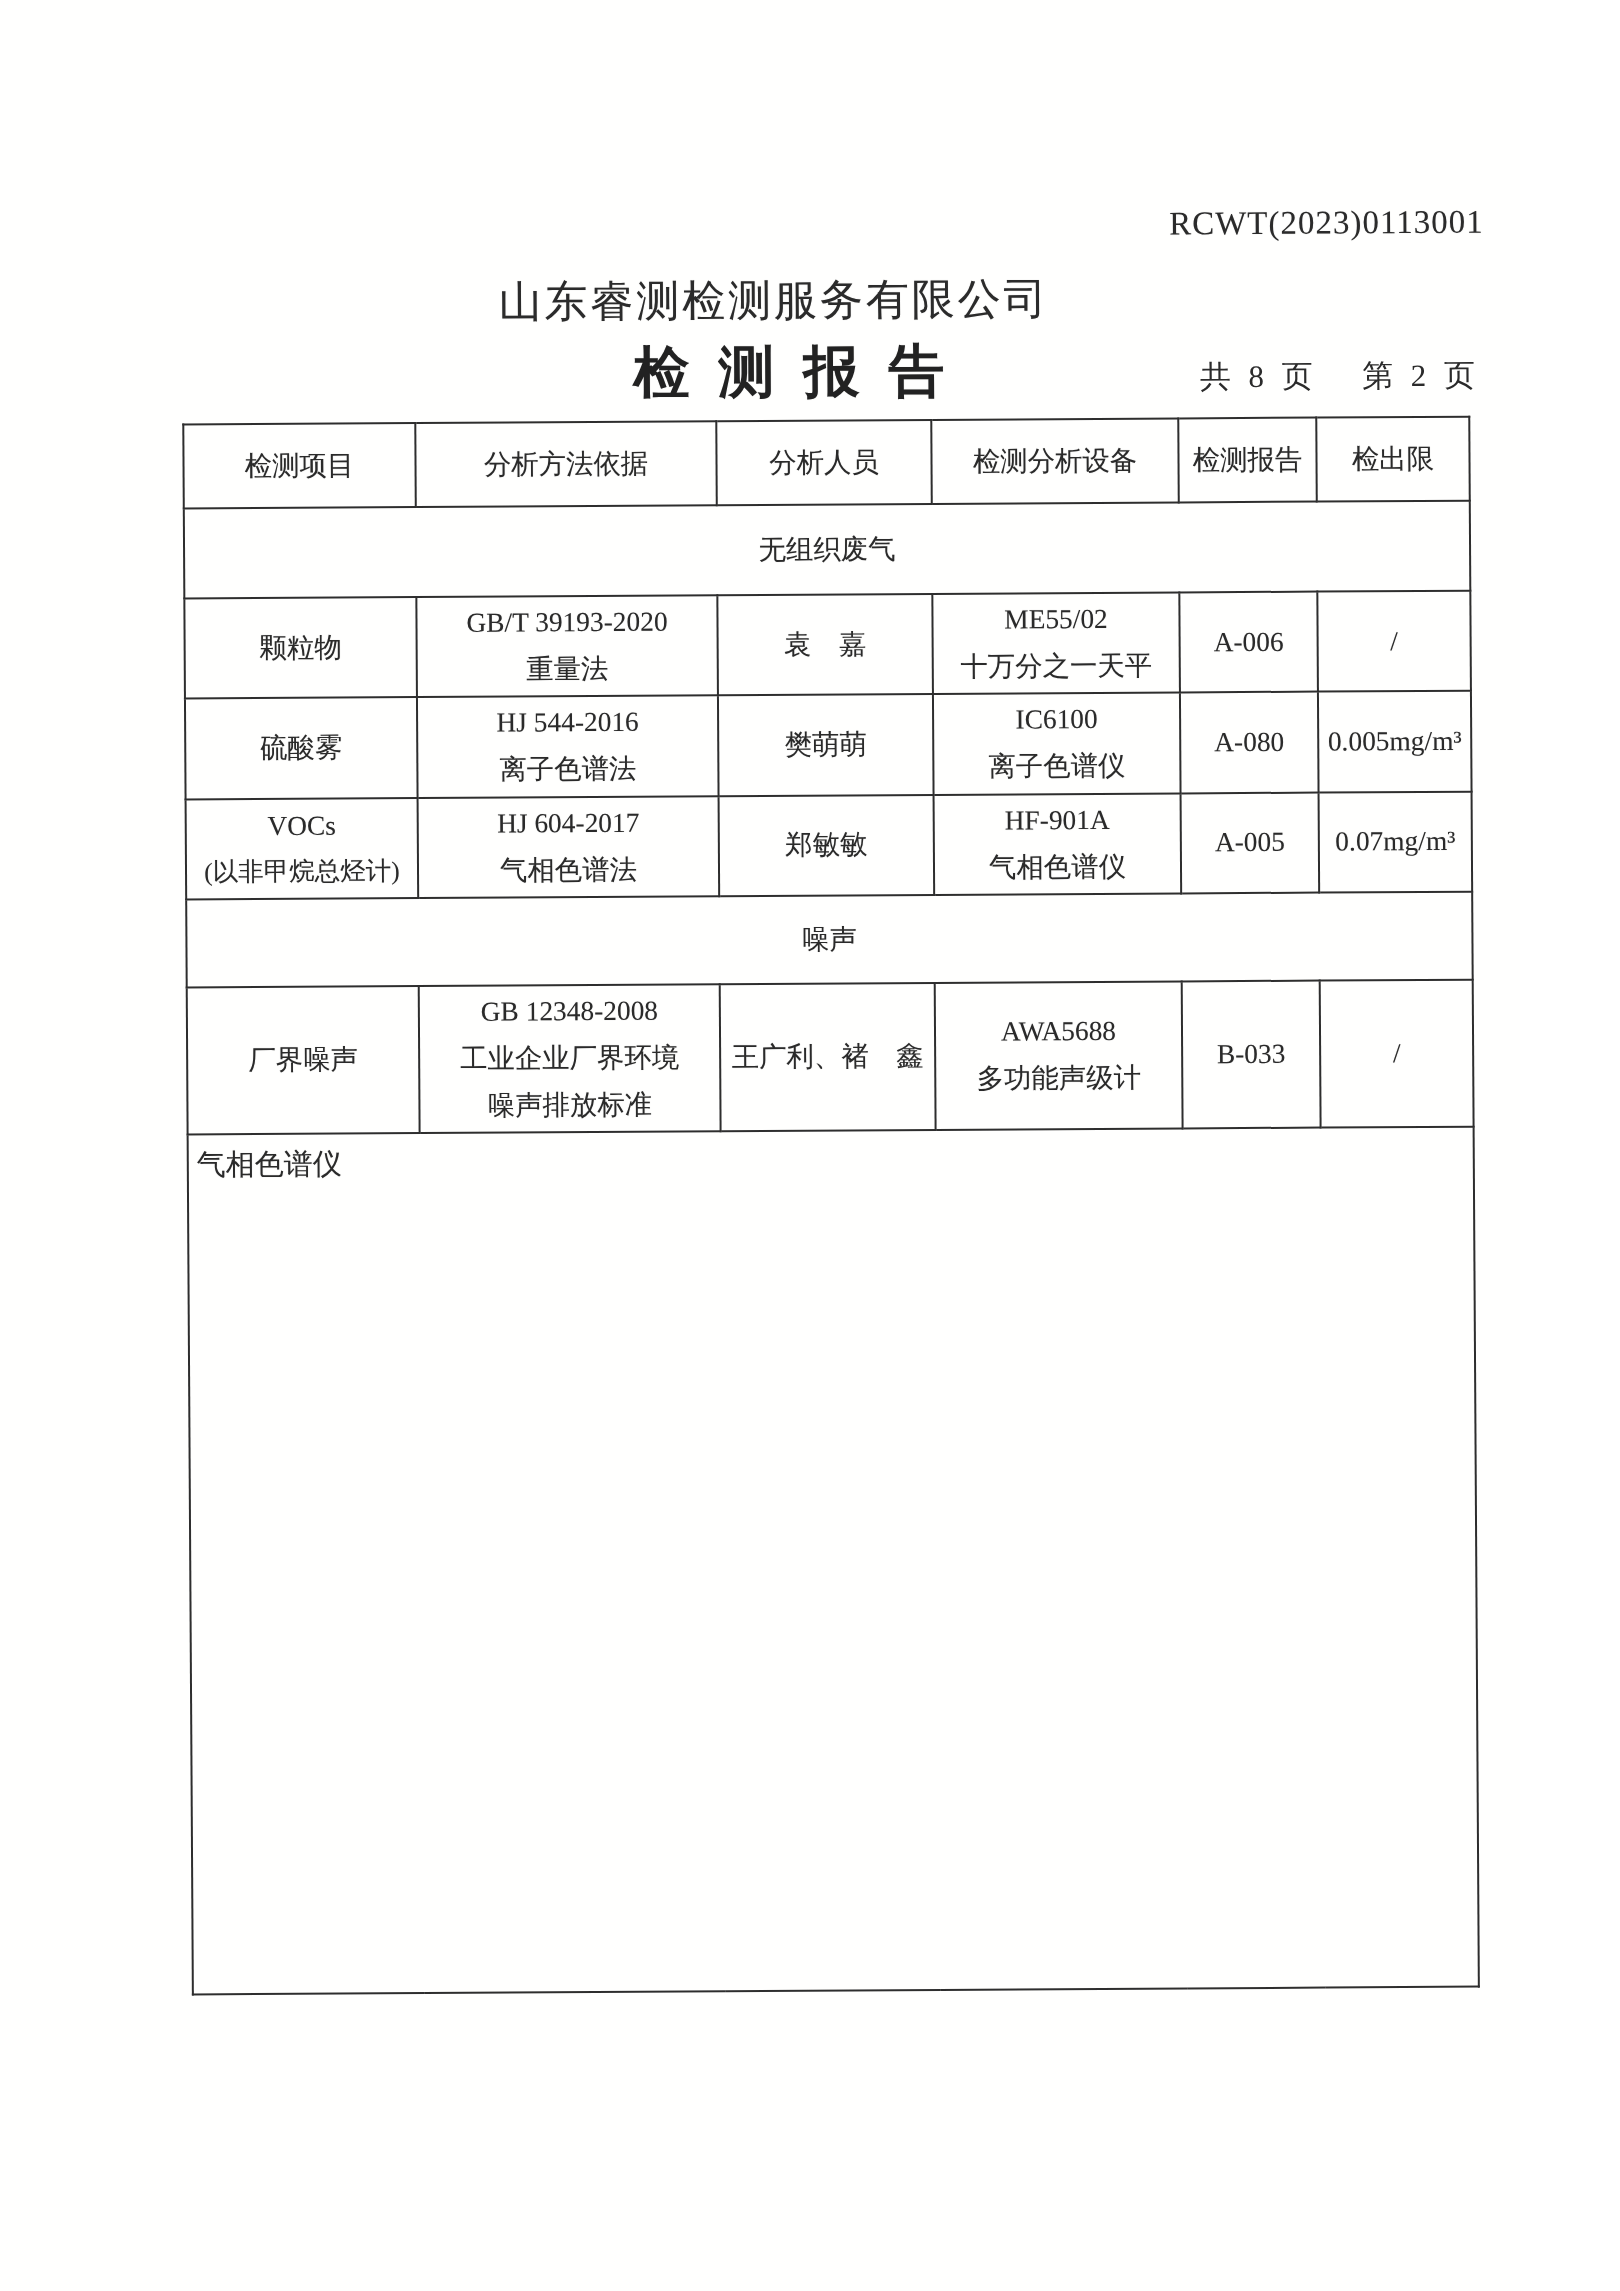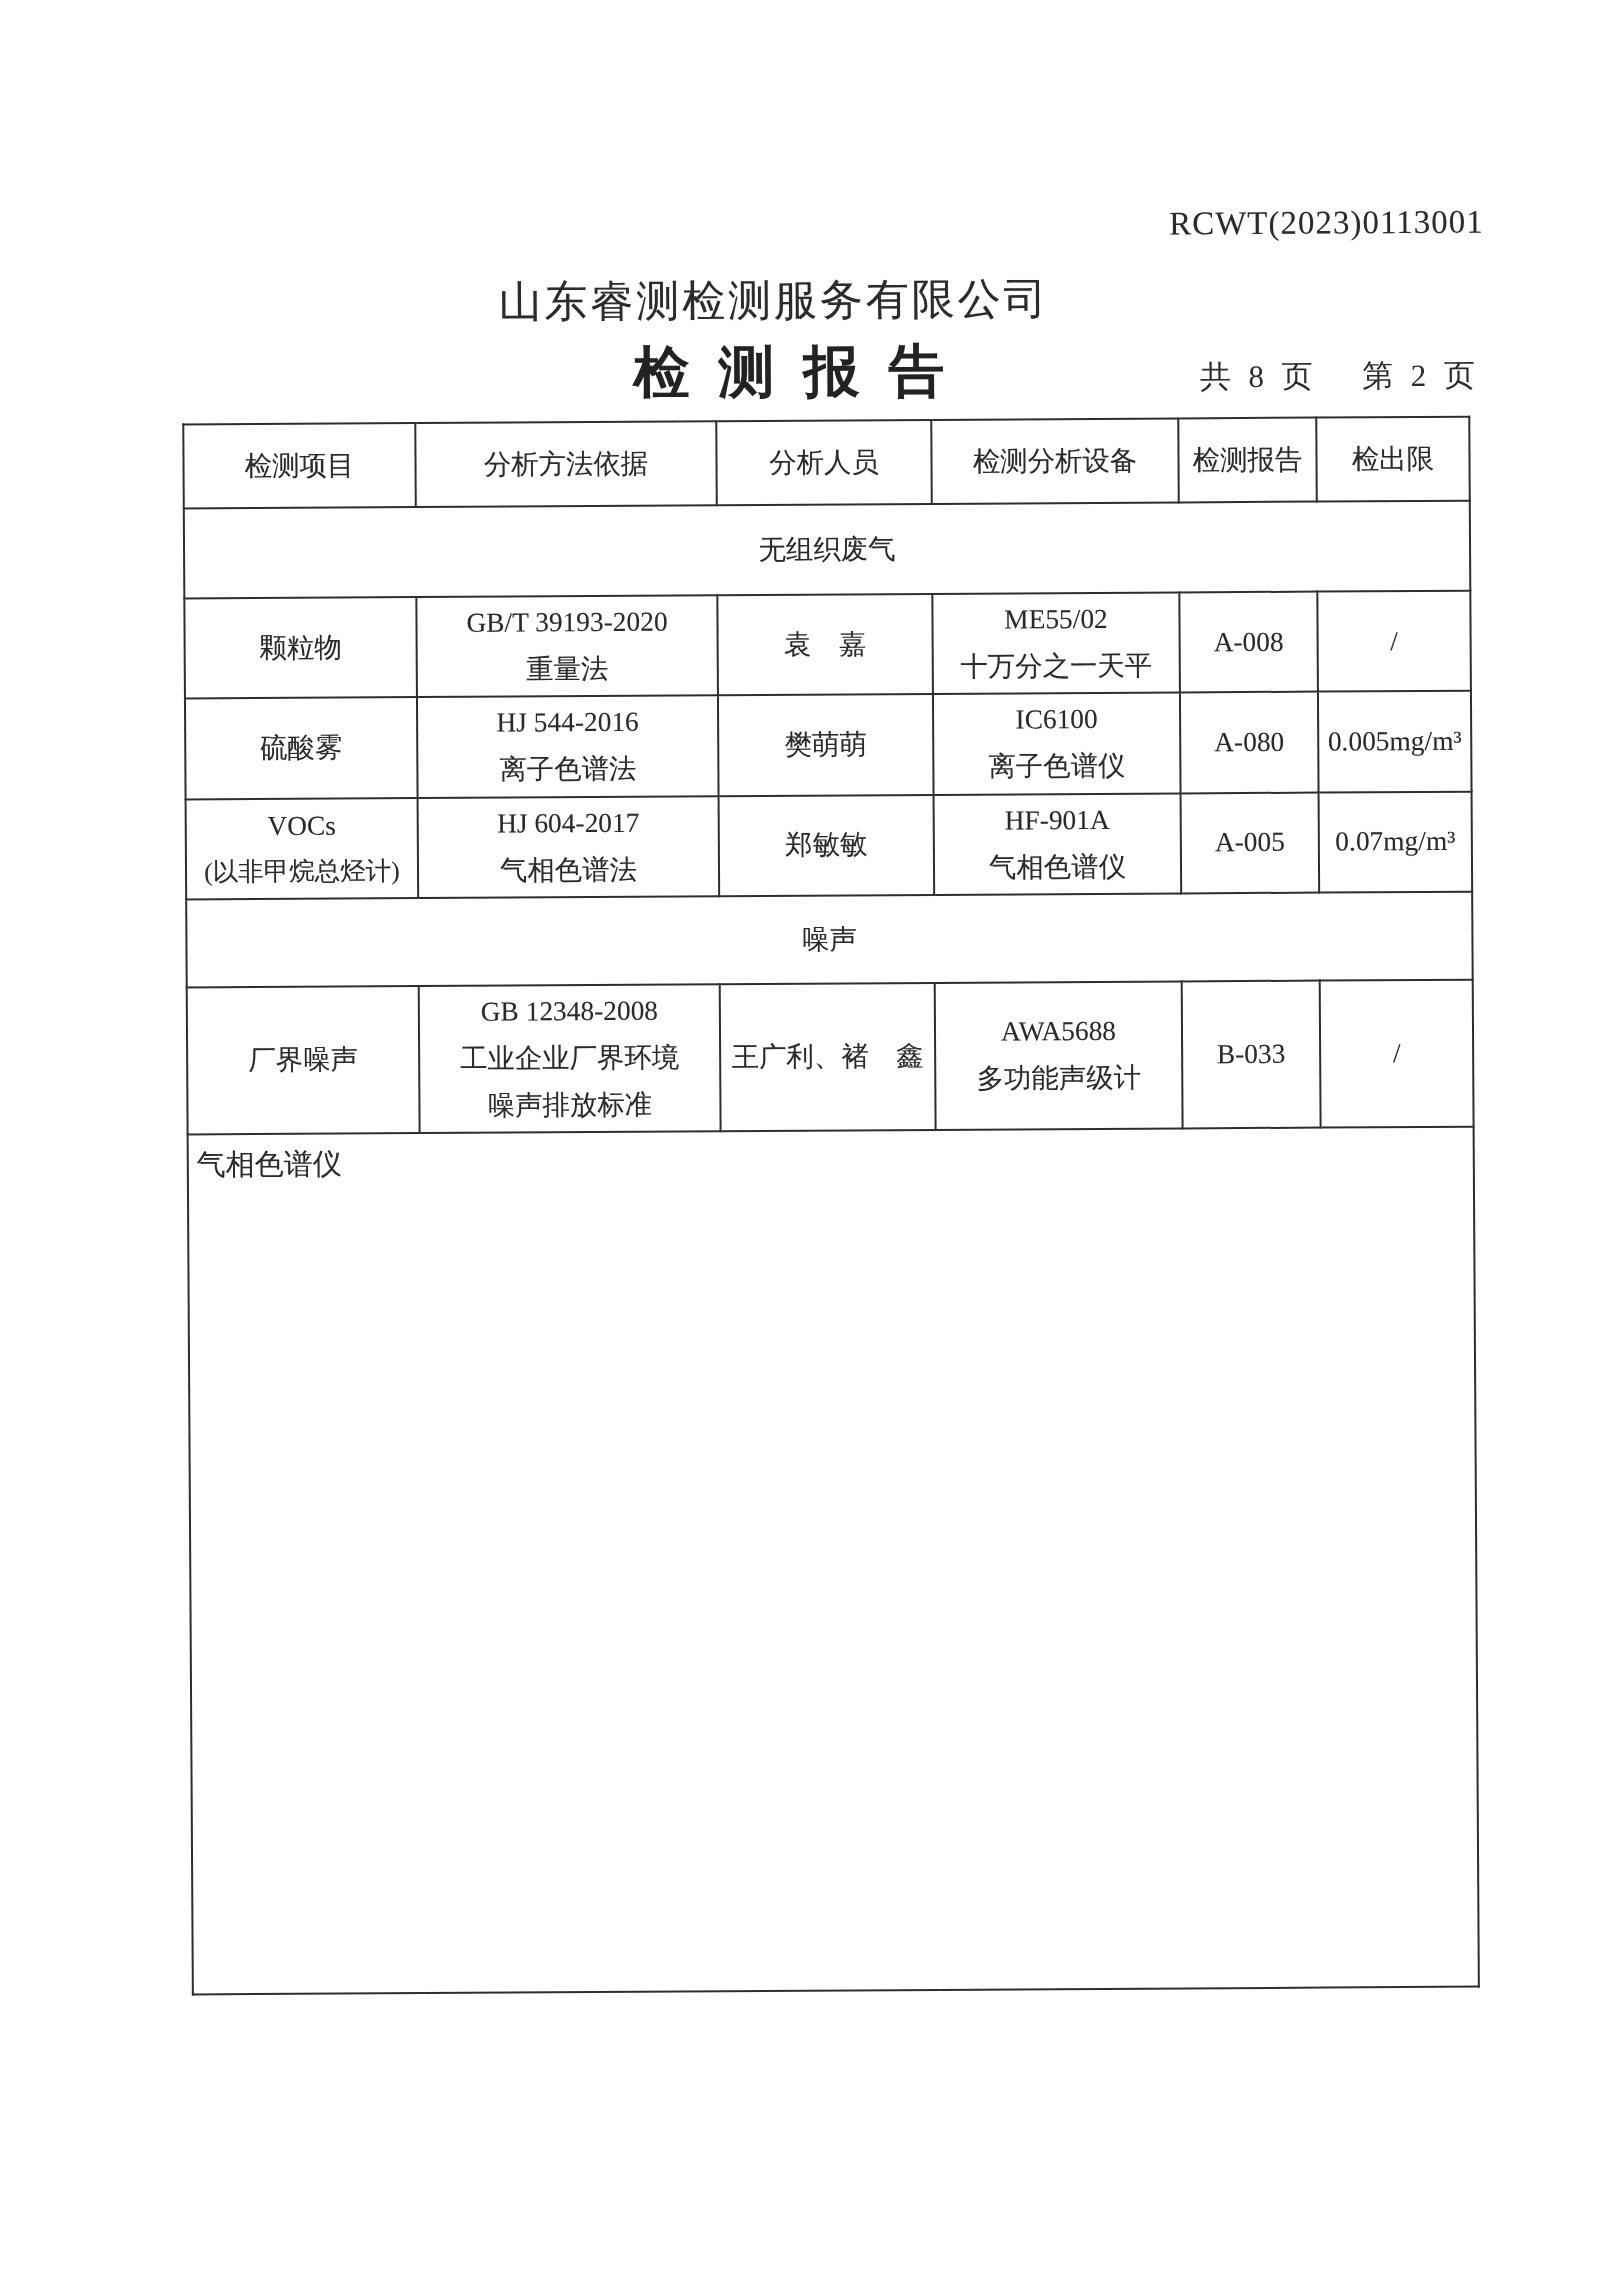--- a/index.html
+++ b/index.html
@@ -170,21 +170,21 @@
           <div class="cell-line">重量法</div>
         </td>
         <td>
           <div class="cell-line">袁　嘉</div>
         </td>
         <td>
           <div class="cell-line">ME55/02</div>
           <div class="cell-line">十万分之一天平</div>
         </td>
         <td>
-          <div class="cell-line">A-008</div>
+          <div class="cell-line">A-006</div>
         </td>
         <td>
           <div class="cell-line">/</div>
         </td>
       </tr>
 
       <tr class="data-row">
         <td>
           <div class="cell-line">硫酸雾</div>
         </td>

